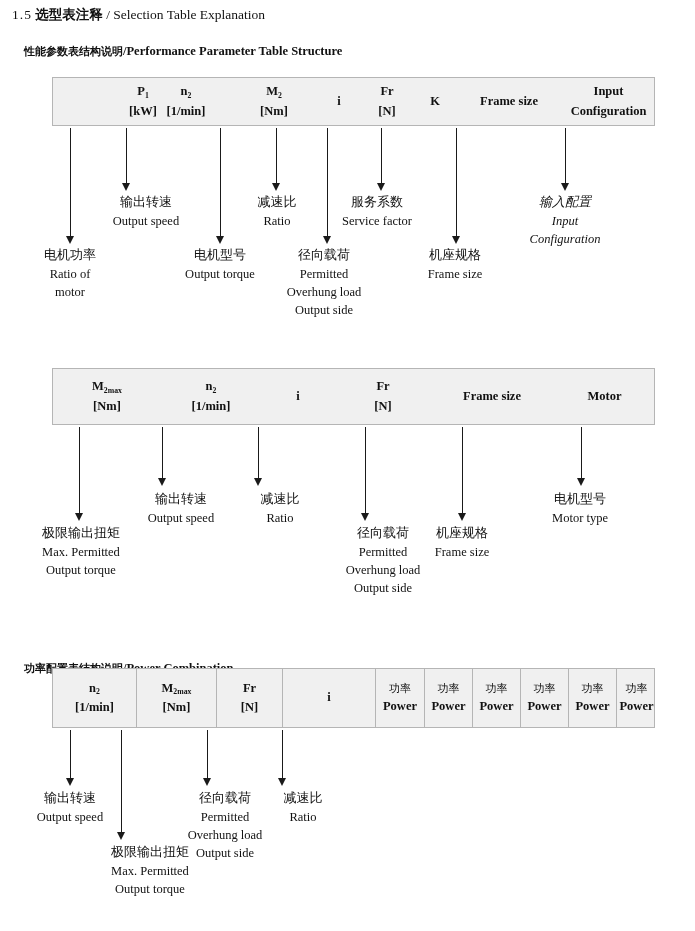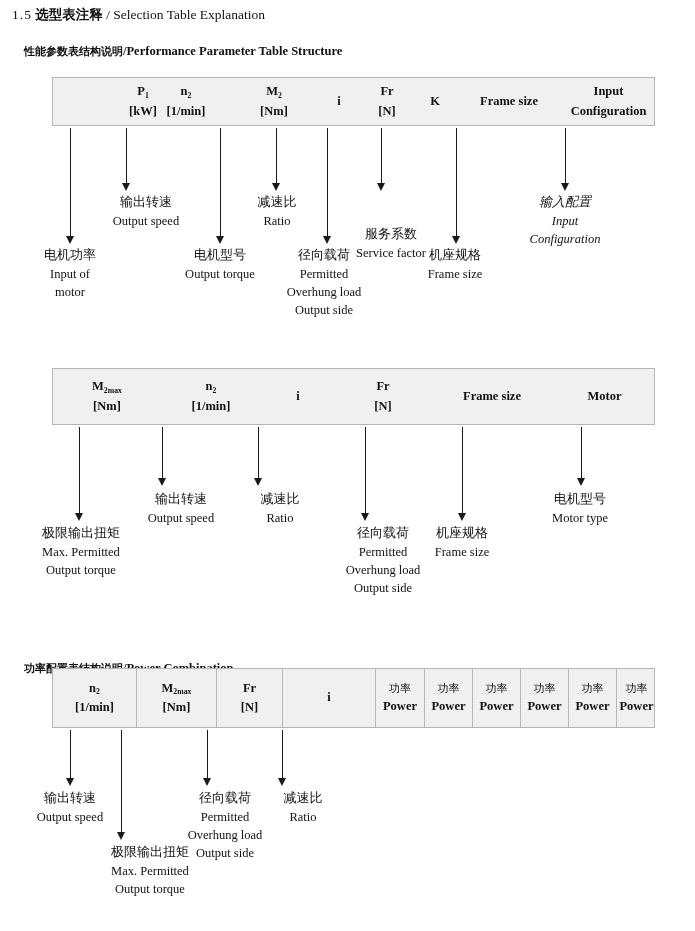--- a/index.html
+++ b/index.html
@@ -202,42 +202,42 @@
     <span class="shaft" style="height:108px;"></span>
       <span class="head" style="top:108px;"></span>
   </div>
   <div class="arrow" style="left:561px; top:128px; height:63px;">
     <span class="shaft" style="height:55px;"></span>
       <span class="head" style="top:55px;"></span>
   </div>
 
   <div class="callout" style="left:70px; top:246px;">
     <span class="cn">电机功率</span>
-    <span class="en">Input of</span>
+    <span class="en">Ratio of</span>
     <span class="en">motor</span>
   </div>
   <div class="callout" style="left:146px; top:193px;">
     <span class="cn">输出转速</span>
     <span class="en">Output speed</span>
   </div>
   <div class="callout" style="left:220px; top:246px;">
     <span class="cn">电机型号</span>
     <span class="en">Output torque</span>
   </div>
   <div class="callout" style="left:277px; top:193px;">
     <span class="cn">减速比</span>
     <span class="en">Ratio</span>
   </div>
   <div class="callout" style="left:324px; top:246px;">
     <span class="cn">径向载荷</span>
     <span class="en">Permitted</span>
     <span class="en">Overhung load</span>
     <span class="en">Output side</span>
   </div>
-  <div class="callout" style="left:391px; top:193px;margin-top:32px;">
+  <div class="callout" style="left:377px; top:193px;">
     <span class="cn">服务系数</span>
     <span class="en">Service factor</span>
   </div>
   <div class="callout" style="left:455px; top:246px;">
     <span class="cn">机座规格</span>
     <span class="en">Frame size</span>
   </div>
   <div class="callout" style="left:565px; top:193px;font-style:italic;">
     <span class="cn">输入配置</span>
     <span class="en">Input</span>

